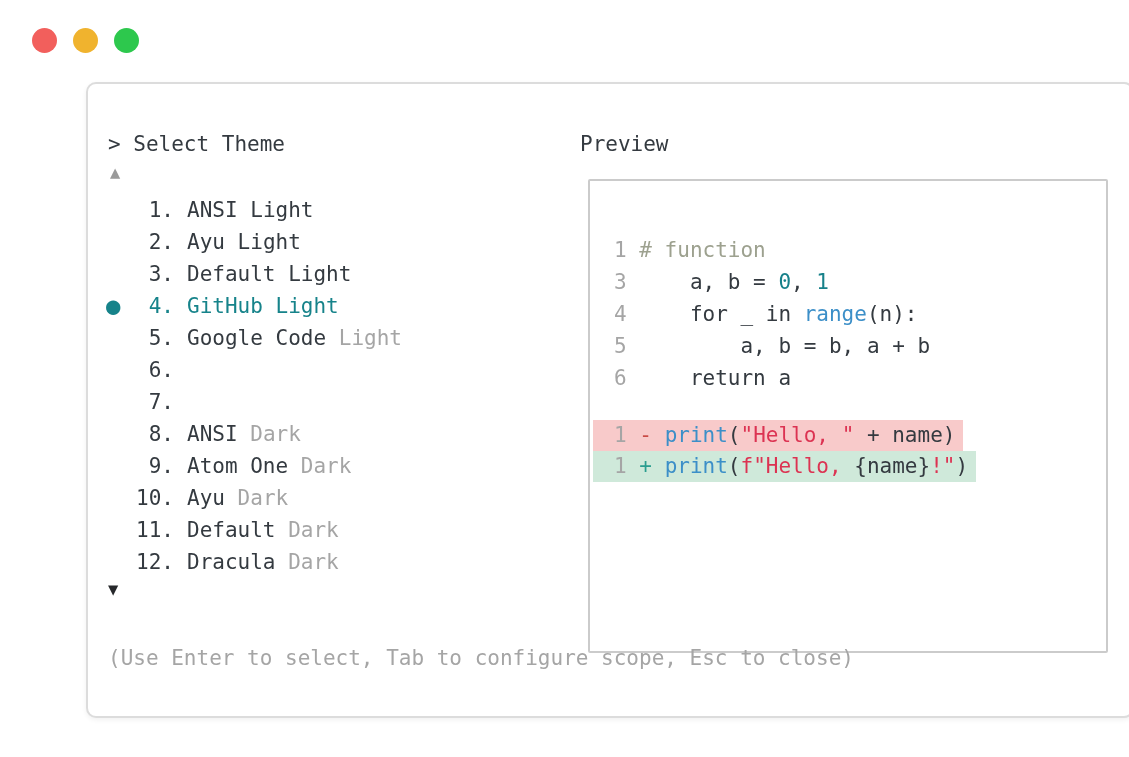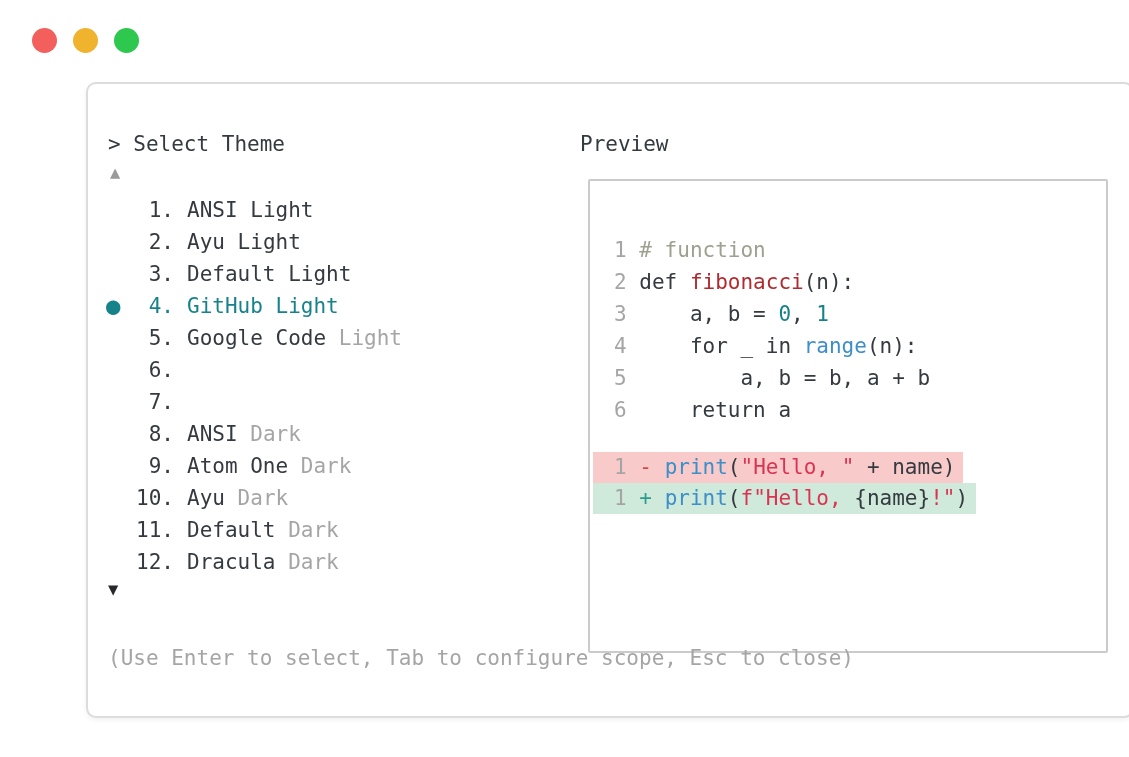--- a/index.html
+++ b/index.html
@@ -75,21 +75,20 @@
       <div class="theme-row"><span class="dot"></span><span class="num">10.</span><span class="name"><span class="base">Ayu</span> <span class="suffix muted">Dark</span></span></div>
       <div class="theme-row"><span class="dot"></span><span class="num">11.</span><span class="name"><span class="base">Default</span> <span class="suffix muted">Dark</span></span></div>
       <div class="theme-row"><span class="dot"></span><span class="num">12.</span><span class="name"><span class="base">Dracula</span> <span class="suffix muted">Dark</span></span></div>
     </div>
   <div class="down-arrow">▼</div>
 
   <div class="preview-panel">
     <div class="code">
       <div class="code-lines">
           <div class="code-line"><span class="ln">1</span> <span class="tok tok-comment"># function</span></div>
-          <div class="code-line"><span class="ln">2</span> <span class="tok tok-plain">def </span><span class="tok tok-func">fibonacci</span><span class="tok tok-plain">(n):</span></div>
           <div class="code-line"><span class="ln">3</span> <span class="tok tok-plain">    a, b = </span><span class="tok tok-number">0</span><span class="tok tok-plain">, </span><span class="tok tok-number">1</span></div>
           <div class="code-line"><span class="ln">4</span> <span class="tok tok-plain">    for _ in </span><span class="tok tok-builtin">range</span><span class="tok tok-plain">(n):</span></div>
           <div class="code-line"><span class="ln">5</span> <span class="tok tok-plain">        a, b = b, a + b</span></div>
           <div class="code-line"><span class="ln">6</span> <span class="tok tok-plain">    return a</span></div>
         </div>
       <div class="diff-lines">
           <div class="diff-line diff-removed"><span class="diff-bg"><span class="ln">1</span> <span class="diff-sign">-</span> <span class="tok tok-builtin">print</span><span class="tok tok-plain">(</span><span class="tok tok-string">"Hello, "</span><span class="tok tok-plain"> + name)</span></span></div>
           <div class="diff-line diff-added"><span class="diff-bg"><span class="ln">1</span> <span class="diff-sign">+</span> <span class="tok tok-builtin">print</span><span class="tok tok-plain">(</span><span class="tok tok-string">f"Hello, </span><span class="tok tok-plain">{name}</span><span class="tok tok-string">!"</span><span class="tok tok-plain">)</span></span></div>
         </div>
     </div>

